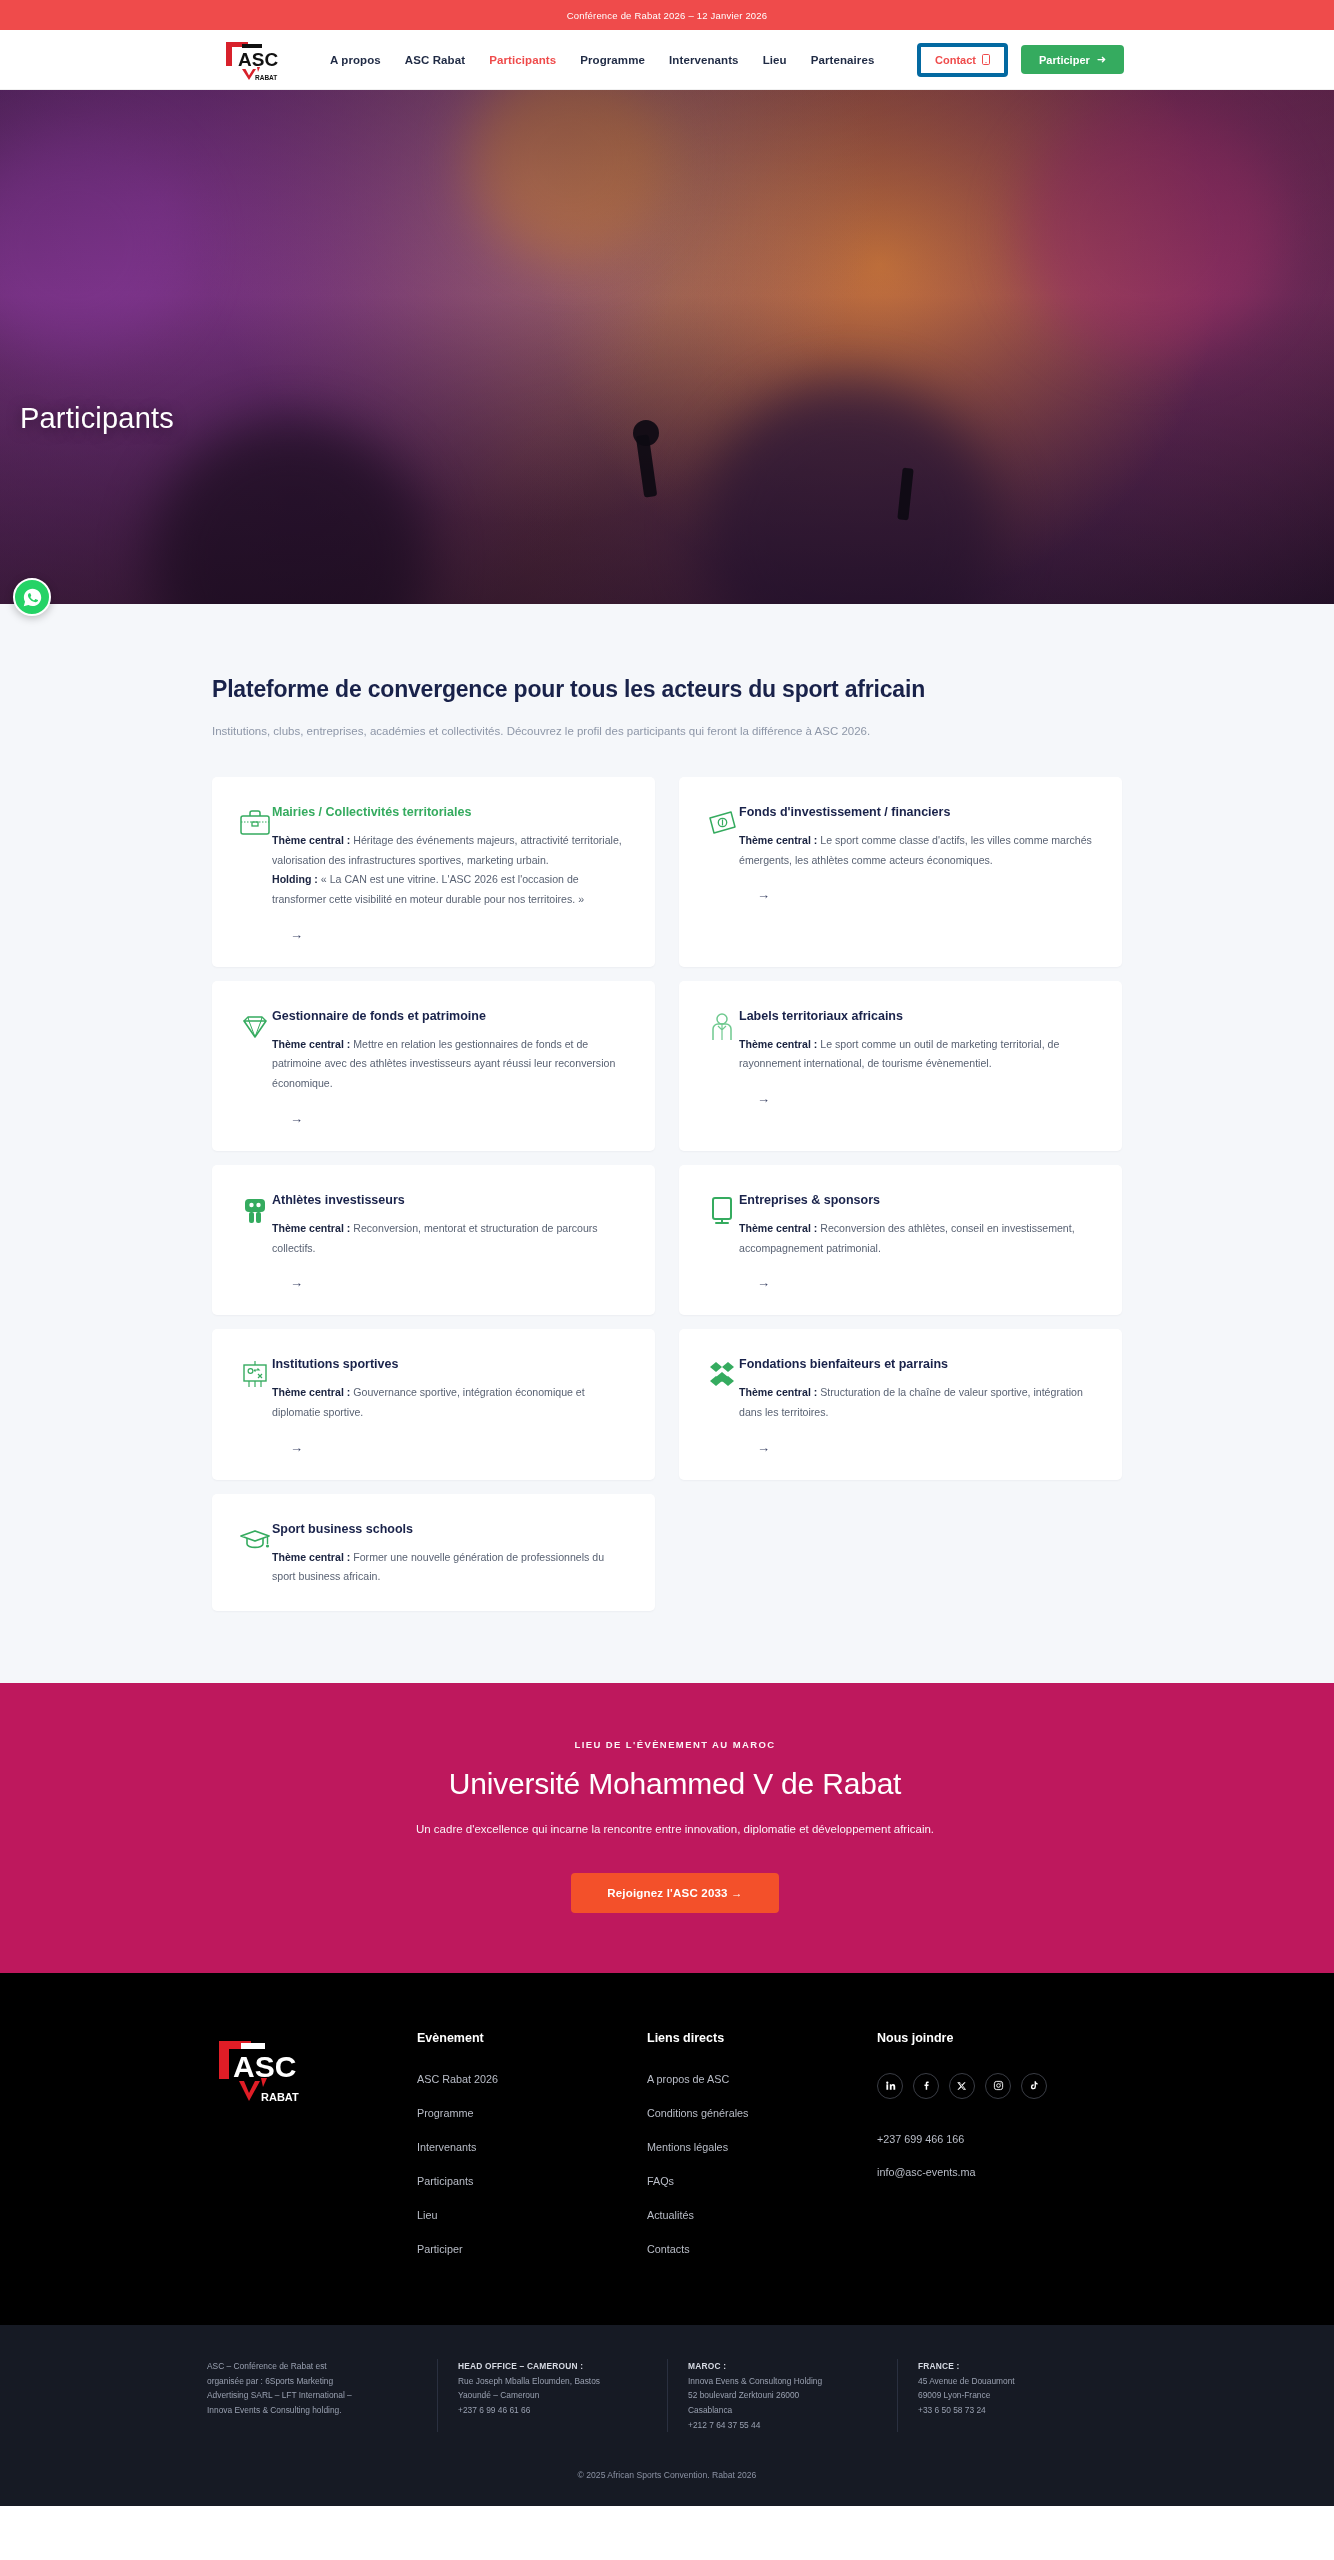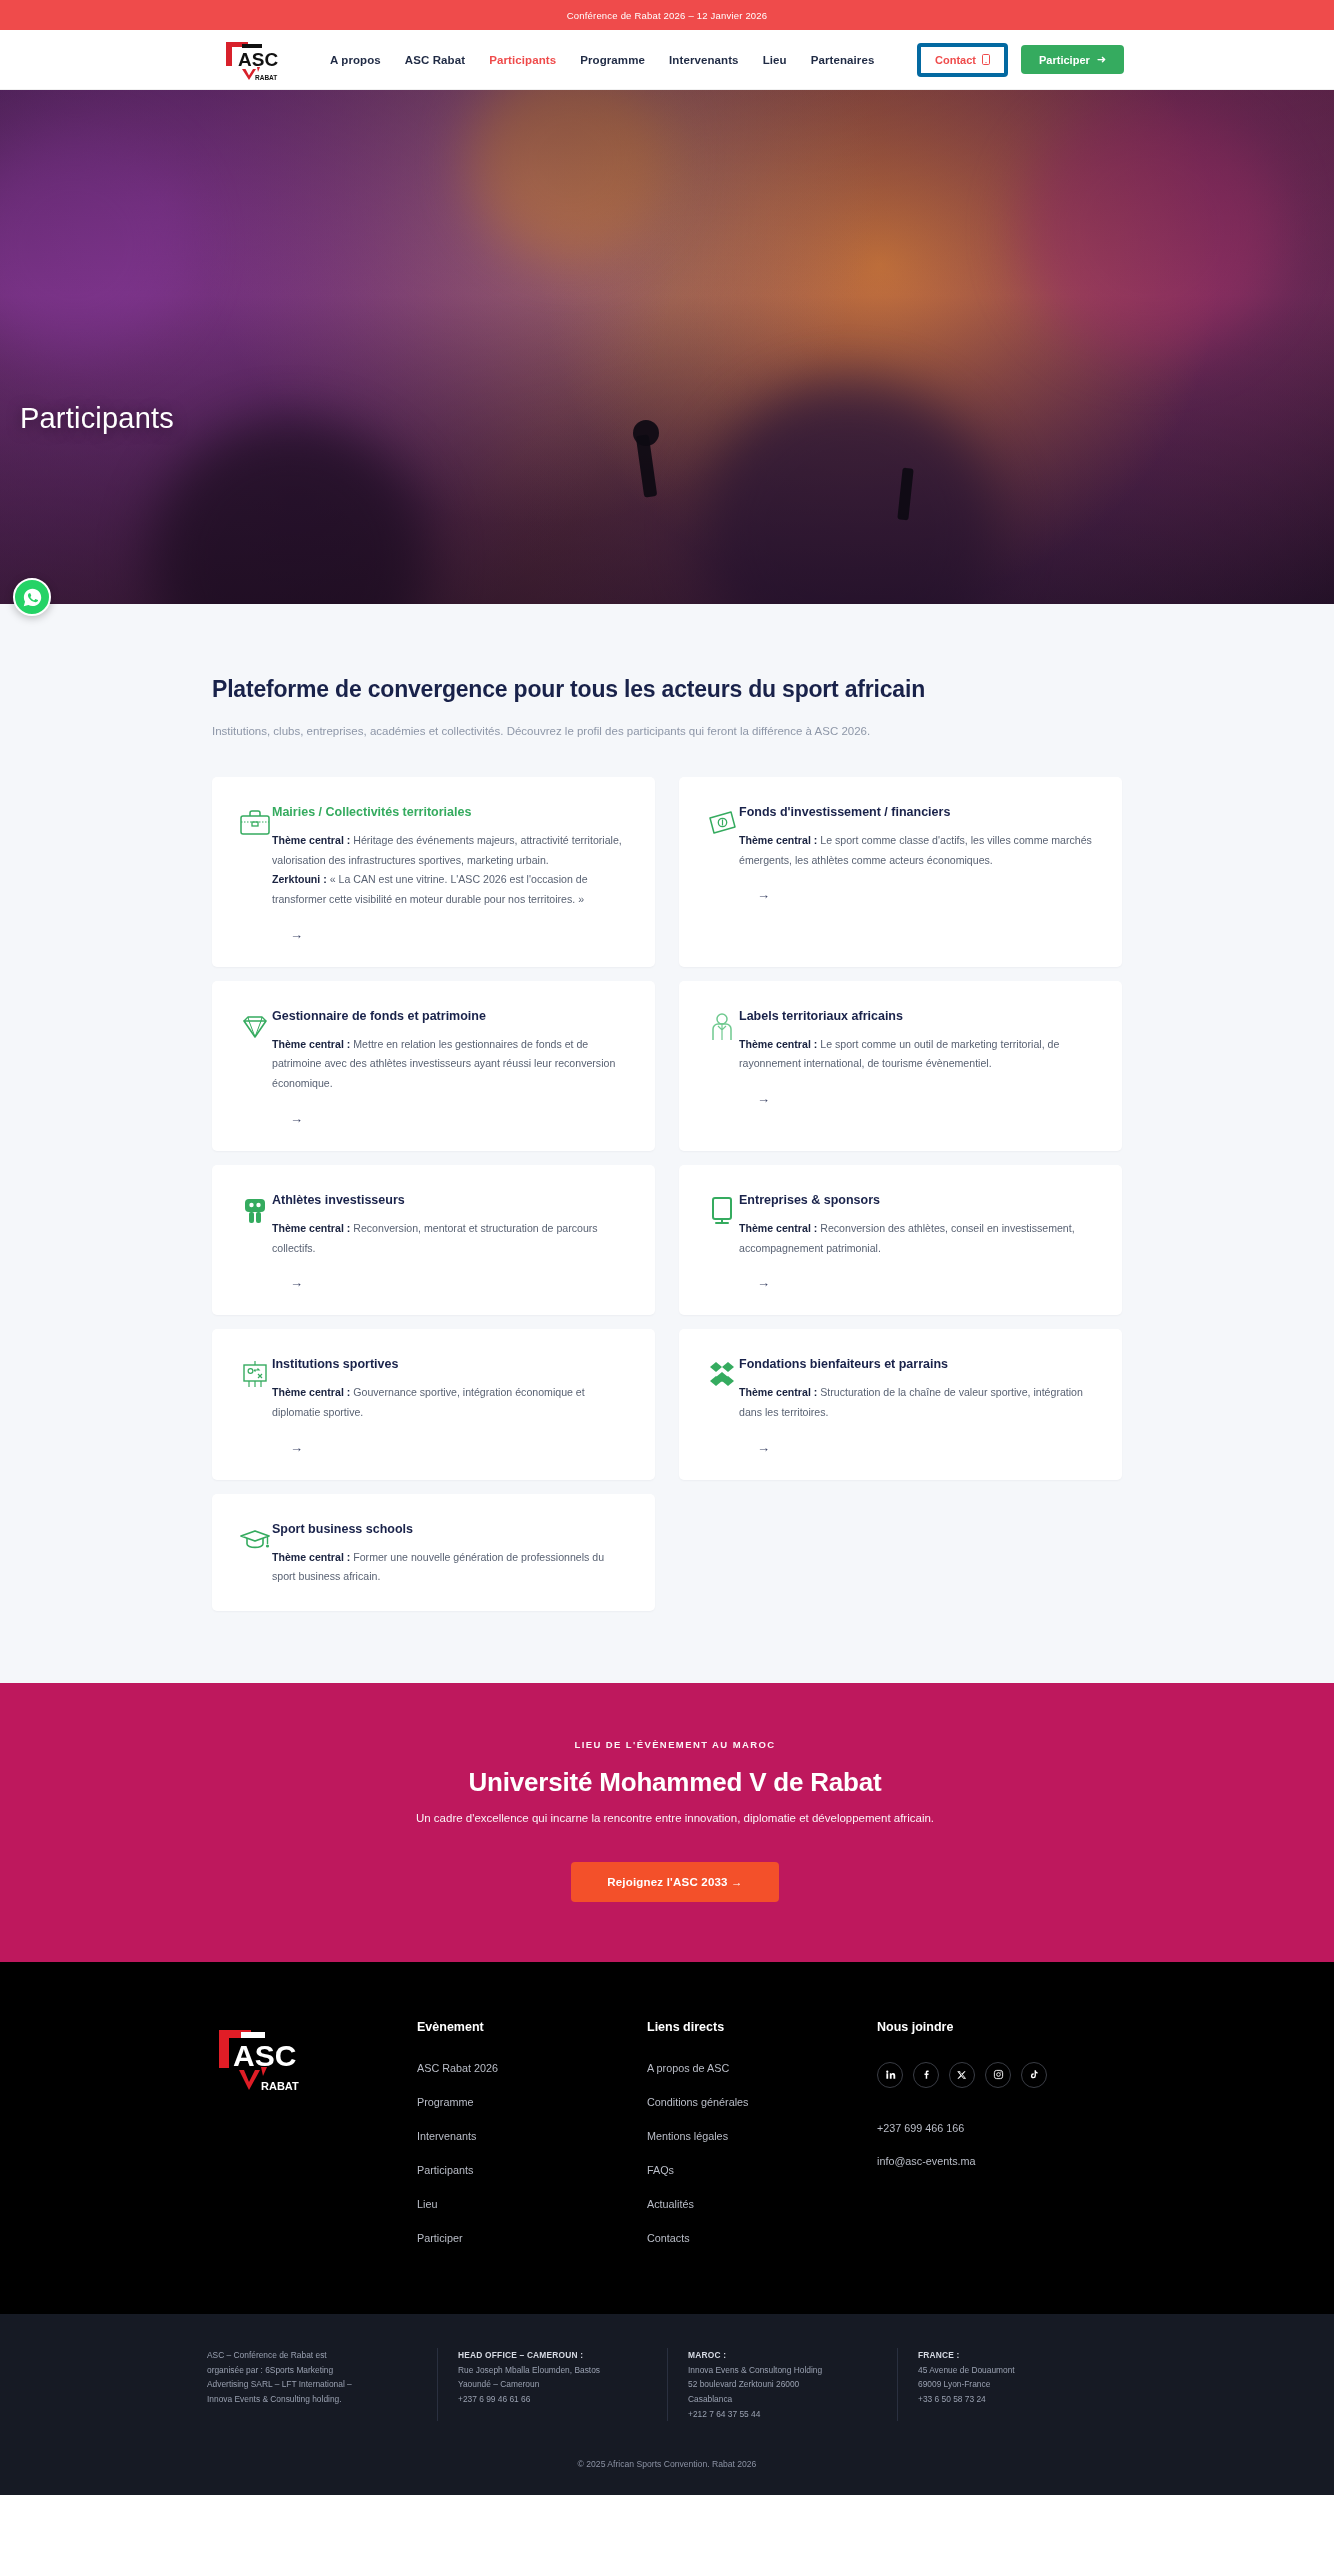--- a/index.html
+++ b/index.html
@@ -99,21 +99,21 @@
     margin-top:17px;font-size:13px;color:#3d4566;display:inline-block;
     padding-left:18px;cursor:pointer;
   }
 
   
   .cta{
     background:#be185d;color:#fff;text-align:center;
     padding:56px 0 60px 16px;
   }
   .cta-kicker{font-size:9.5px;letter-spacing:1.4px;font-weight:600;margin-bottom:17px;opacity:.95}
-  .cta-title{font-size:26px;font-weight:700;margin-bottom:14px;letter-spacing:-.2px}
+  .cta-title{font-size:30px;font-weight:400;margin-bottom:22px;letter-spacing:-.2px}
   .cta-sub{font-size:11.5px;margin-bottom:38px;opacity:.95}
   .cta-btn{
     background:#f3502a;color:#fff;border:none;border-radius:4px;
     padding:14px 36px;font-size:11.5px;font-weight:600;cursor:pointer;
     font-family:inherit;letter-spacing:.2px;
   }
 
   
   .footer{background:#000;padding:58px 0 48px 0;color:#fff}
   .footer-wrap{width:1000px;margin:0 auto;display:flex;gap:0}
@@ -218,21 +218,21 @@
         <svg class="card-icon" viewBox="0 0 34 34">
           <rect x="3" y="10" width="28" height="18" rx="2" fill="none" stroke="#35ab5f" stroke-width="1.5"></rect>
           <path d="M12 10V7a2 2 0 0 1 2-2h6a2 2 0 0 1 2 2v3" fill="none" stroke="#35ab5f" stroke-width="1.5"></path>
           <rect x="14" y="16" width="6" height="4" fill="none" stroke="#35ab5f" stroke-width="1.3"></rect>
           <path d="M3 16h28" stroke="#35ab5f" stroke-width="1.2" stroke-dasharray="1.5 1.5"></path>
         </svg>
         <div class="card-body">
           <h3 class="card-title green">Mairies / Collectivités territoriales</h3>
           <p class="card-text">
             <b>Thème central :</b><span> Héritage des événements majeurs, attractivité territoriale, valorisation des infrastructures sportives, marketing urbain.</span><br>
-            <b>Zerktouni :</b><span> « La CAN est une vitrine. L'ASC 2026 est l'occasion de transformer cette visibilité en moteur durable pour nos territoires. »</span>
+            <b>Holding :</b><span> « La CAN est une vitrine. L'ASC 2026 est l'occasion de transformer cette visibilité en moteur durable pour nos territoires. »</span>
           </p>
           <span class="card-arrow">→</span>
         </div>
       </article>
 
       <article class="card">
         <svg class="card-icon" viewBox="0 0 34 34">
           <path d="M5 12 L26 6 L30 21 L9 27 Z" fill="none" stroke="#35ab5f" stroke-width="1.5" stroke-linejoin="round"></path>
           <circle cx="17.5" cy="16.5" r="4.2" fill="none" stroke="#35ab5f" stroke-width="1.3"></circle>
           <path d="M17.5 13.5v6" stroke="#35ab5f" stroke-width="1.2"></path>

